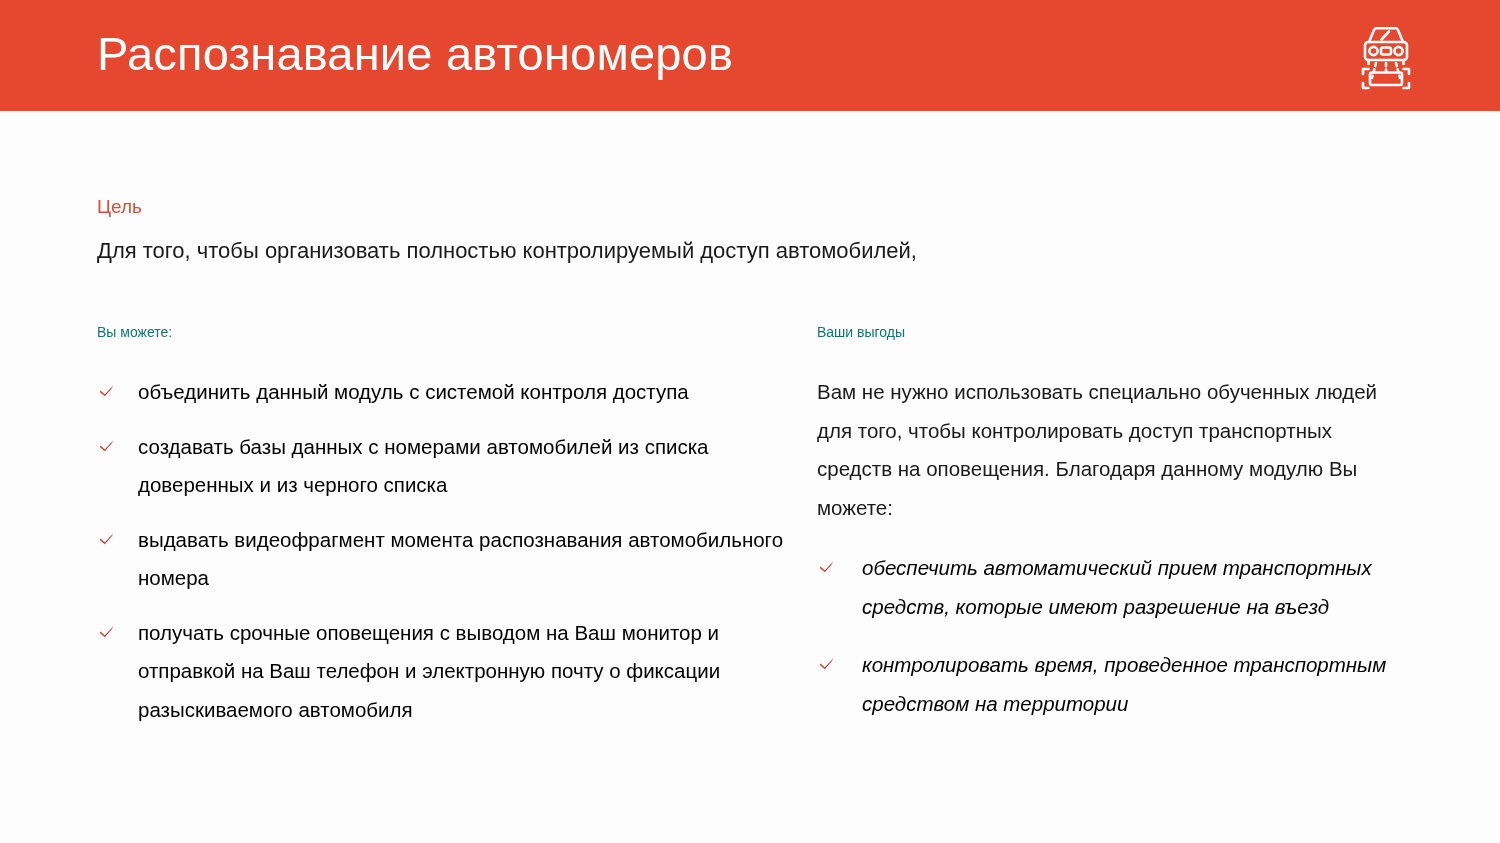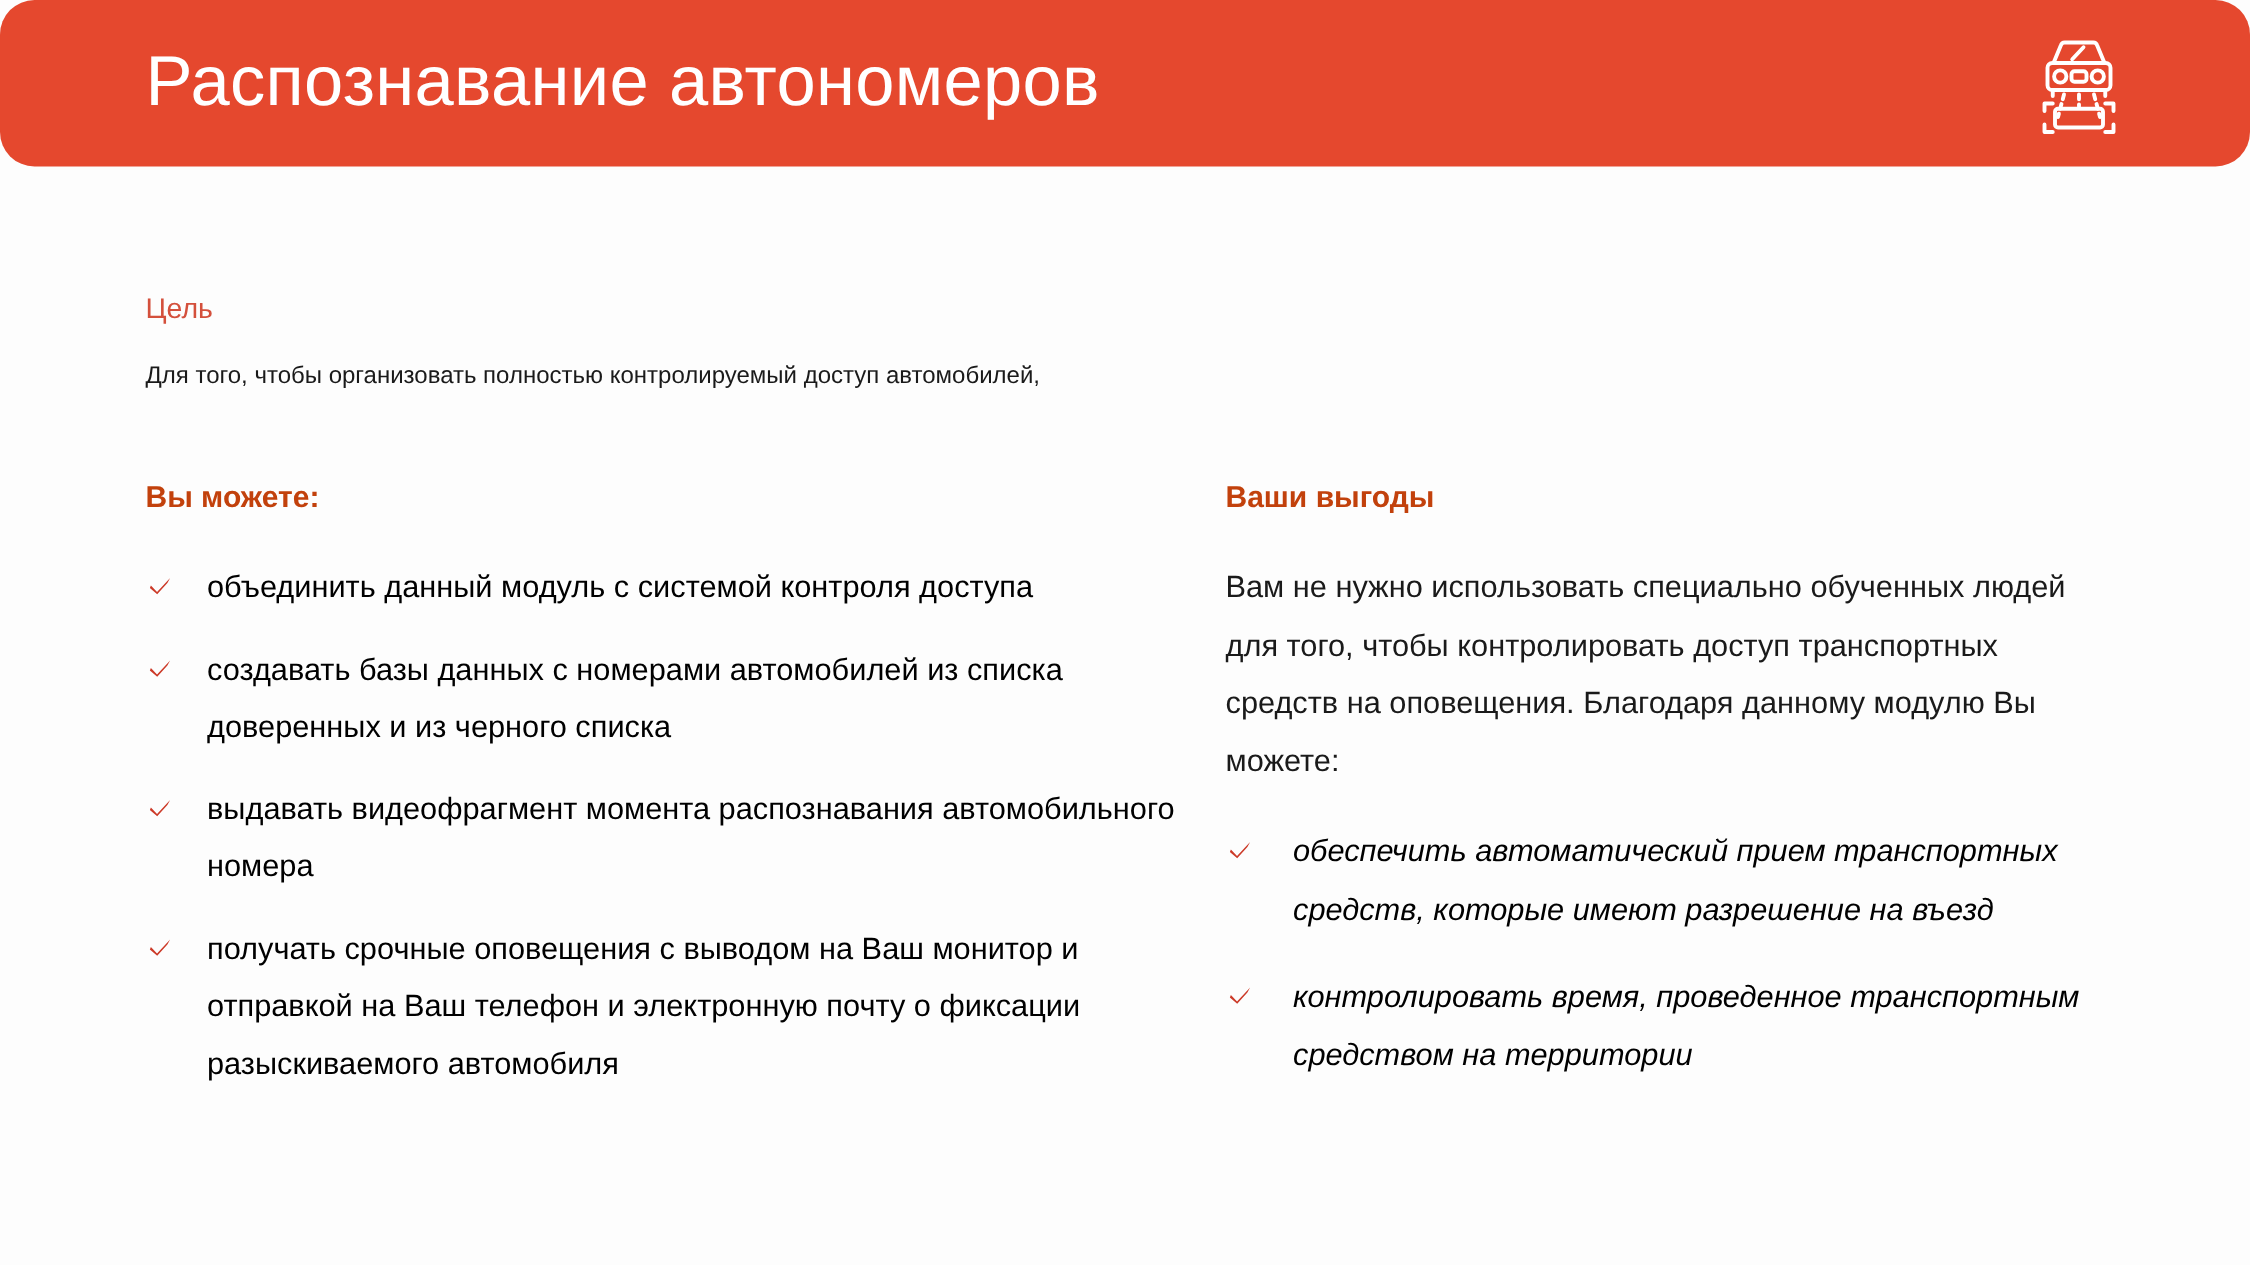--- a/index.html
+++ b/index.html
@@ -24,21 +24,20 @@
   }
 
   
   .header-band {
     position: absolute;
     left: 0;
     top: 0;
     width: 1500px;
     height: 111px;
     background: #E5482E;
-    border-radius: 23px;
   }
 
   .slide-title {
     position: absolute;
     left: 97px;
     top: 19px;
     font-size: 47px;
     line-height: 70px;
     font-weight: 300;
     color: #FFFFFF;
@@ -72,39 +71,39 @@
     line-height: 26px;
     font-weight: 400;
     color: #D4503C;
     white-space: nowrap;
   }
 
   .goal-text {
     position: absolute;
     left: 97px;
     top: 125px;
-    font-size: 16px;
+    font-size: 22px;
     line-height: 30px;
     color: #1A1A1A;
     white-space: nowrap;
   }
 
   
   .col {
     position: absolute;
     top: 208px;
   }
   .col-left  { left: 97px;  width: 700px; }
   .col-right { left: 817px; width: 600px; }
 
   .col-heading {
-    font-size: 20px;
+    font-size: 14px;
     line-height: 26px;
-    font-weight: bold;
-    color: #c2410c;
+    font-weight: normal;
+    color: #0f766e;
     margin: 0 0 28px 0;
     white-space: nowrap;
   }
 
   .intro-para {
     font-size: 20.5px;
     line-height: 38.5px;
     color: #1A1A1A;
     margin: 0 0 22px 0;
     max-width: 590px;

